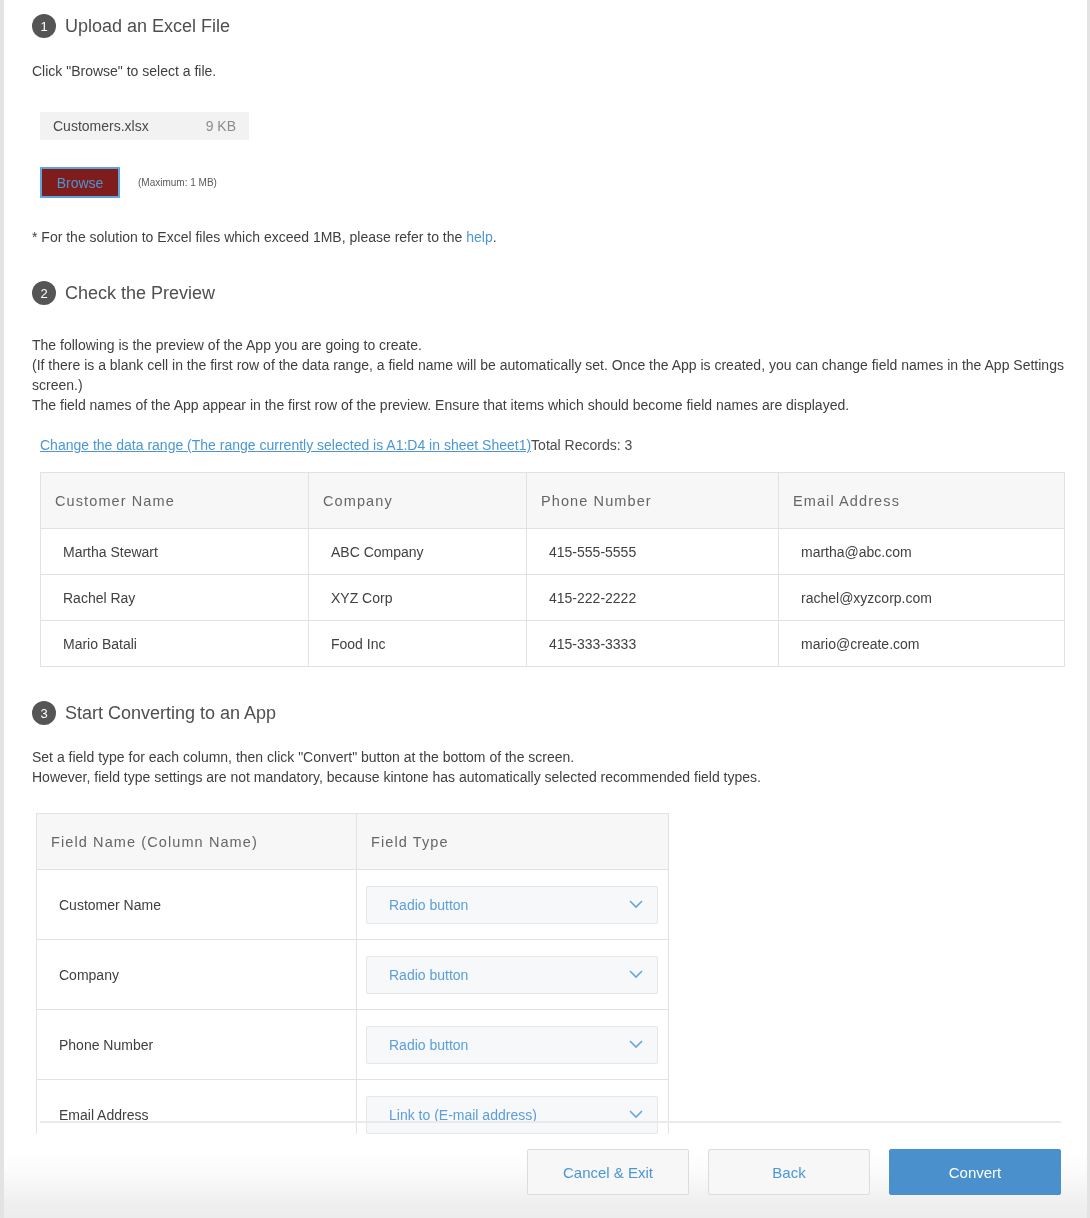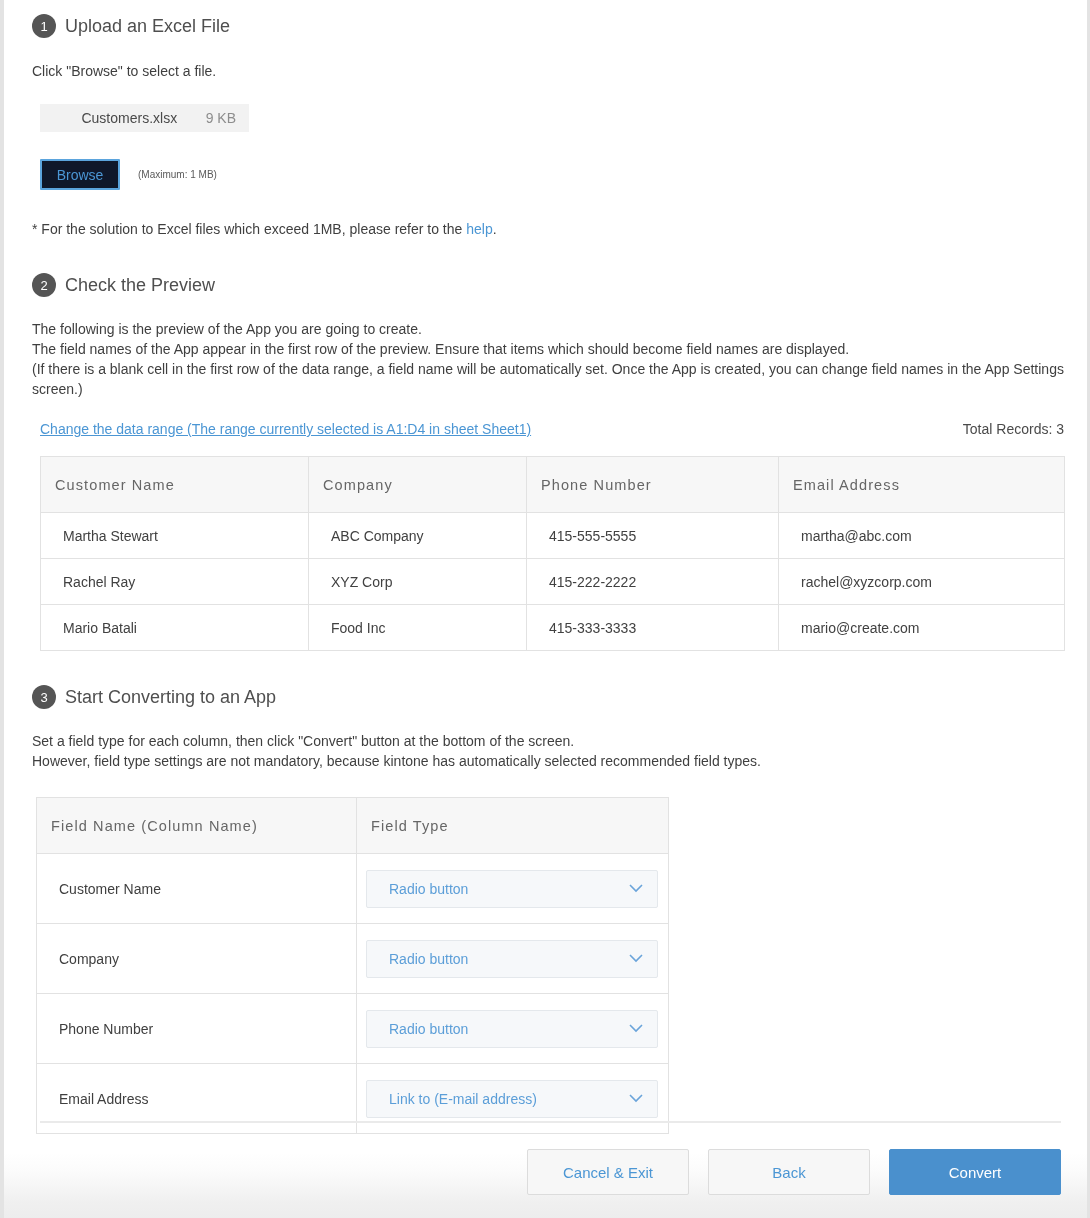--- a/index.html
+++ b/index.html
@@ -85,38 +85,37 @@
   
   .browse-row {
     display: flex;
     align-items: center;
     gap: 18px;
   }
   .browse-btn {
     width: 80px;
     height: 31px;
     border: 2px solid #5ba4dd;
-    background: #0f172a;
+    background: #7f1d1d;
     color: #4b96d4;
     font-size: 14px;
     font-family: "Liberation Sans", sans-serif;
     border-radius: 1px;
     cursor: pointer;
     padding: 0;
   }
   .maximum-note {
     font-size: 10px;
     color: #5a5a5a;
   }
 
   
   .range-row {
     display: flex;
     align-items: baseline;
-    justify-content: space-between;
   }
   .range-link { font-size: 14px; color: #4b96d4; }
   .total-records { font-size: 14px; color: #4a4a4a; }
 
   
   table.grid {
     border-collapse: collapse;
     table-layout: fixed;
   }
   table.grid th, table.grid td {
@@ -235,42 +234,42 @@
 <div class="page">
   <div class="content">
 
     <div class="step-head" style="margin-top:14px;">
       <span class="step-num">1</span>
       <span class="step-title">Upload an Excel File</span>
     </div>
 
     <div class="para" style="margin-top:23px;">Click "Browse" to select a file.</div>
 
-    <div class="file-chip" style="margin-top:22px; margin-left:8px;text-align:center;">
+    <div class="file-chip" style="margin-top:30px; margin-left:8px;">
       <span class="fname">Customers.xlsx</span>
       <span class="fsize">9 KB</span>
     </div>
 
     <div class="browse-row" style="margin-top:27px; margin-left:8px;">
       <button class="browse-btn">Browse</button>
       <span class="maximum-note">(Maximum: 1 MB)</span>
     </div>
 
     <div class="para" style="margin-top:29px;">
       <span>* For the solution to Excel files which exceed 1MB, please refer to the </span><a class="link" href="#">help</a><span>.</span>
     </div>
 
     <div class="step-head" style="margin-top:33px;">
       <span class="step-num">2</span>
       <span class="step-title">Check the Preview</span>
     </div>
 
-    <div class="para para-tight" style="margin-top:22px;">The following is the preview of the App you are going to create.</div>
+    <div class="para para-tight" style="margin-top:30px;">The following is the preview of the App you are going to create.</div>
+    <div class="para para-tight">(If there is a blank cell in the first row of the data range, a field name will be automatically set. Once the App is created, you can change field names in the App Settings screen.)</div>
     <div class="para para-tight">The field names of the App appear in the first row of the preview. Ensure that items which should become field names are displayed.</div>
-    <div class="para para-tight">(If there is a blank cell in the first row of the data range, a field name will be automatically set. Once the App is created, you can change field names in the App Settings screen.)</div>
 
     <div class="range-row" style="margin-top:22px; width:1024px; margin-left:8px;">
       <a class="range-link" href="#">Change the data range (The range currently selected is A1:D4 in sheet Sheet1)</a>
       <span class="total-records">Total Records: 3</span>
     </div>
 
     <table class="grid" id="preview-table" style="margin-top:19px; margin-left:8px;">
       <thead>
         <tr>
           <th>Customer Name</th>

